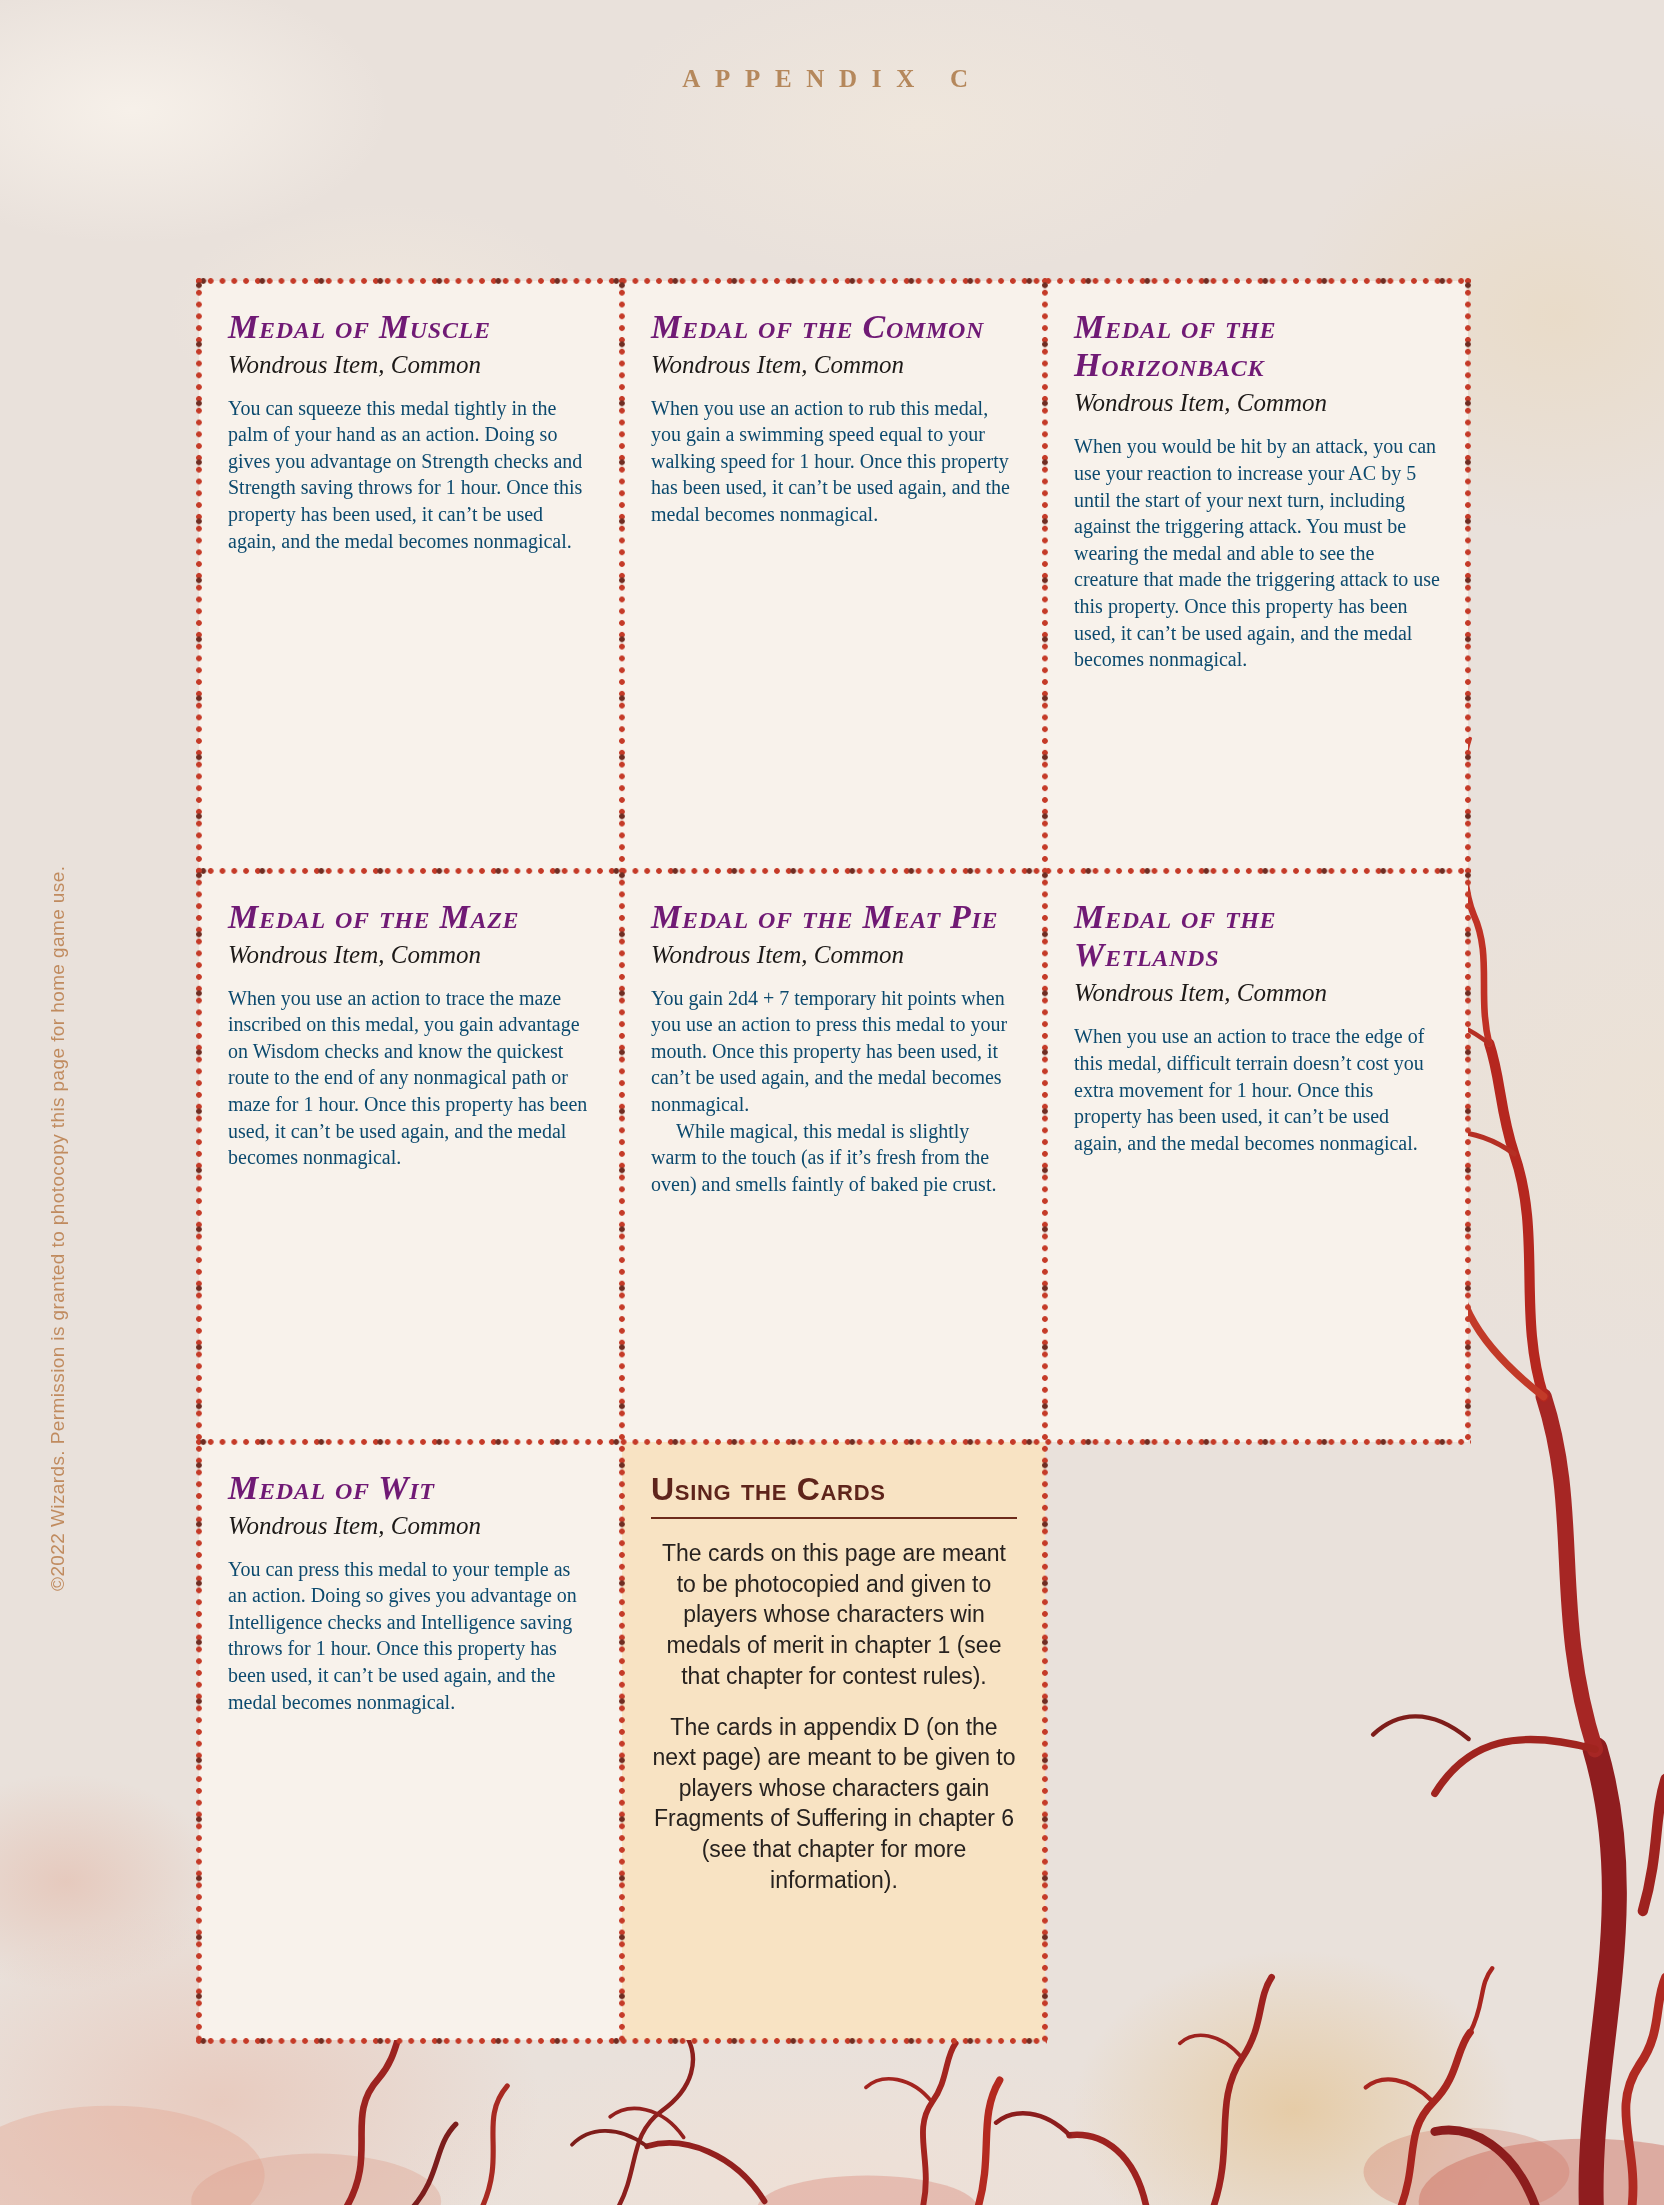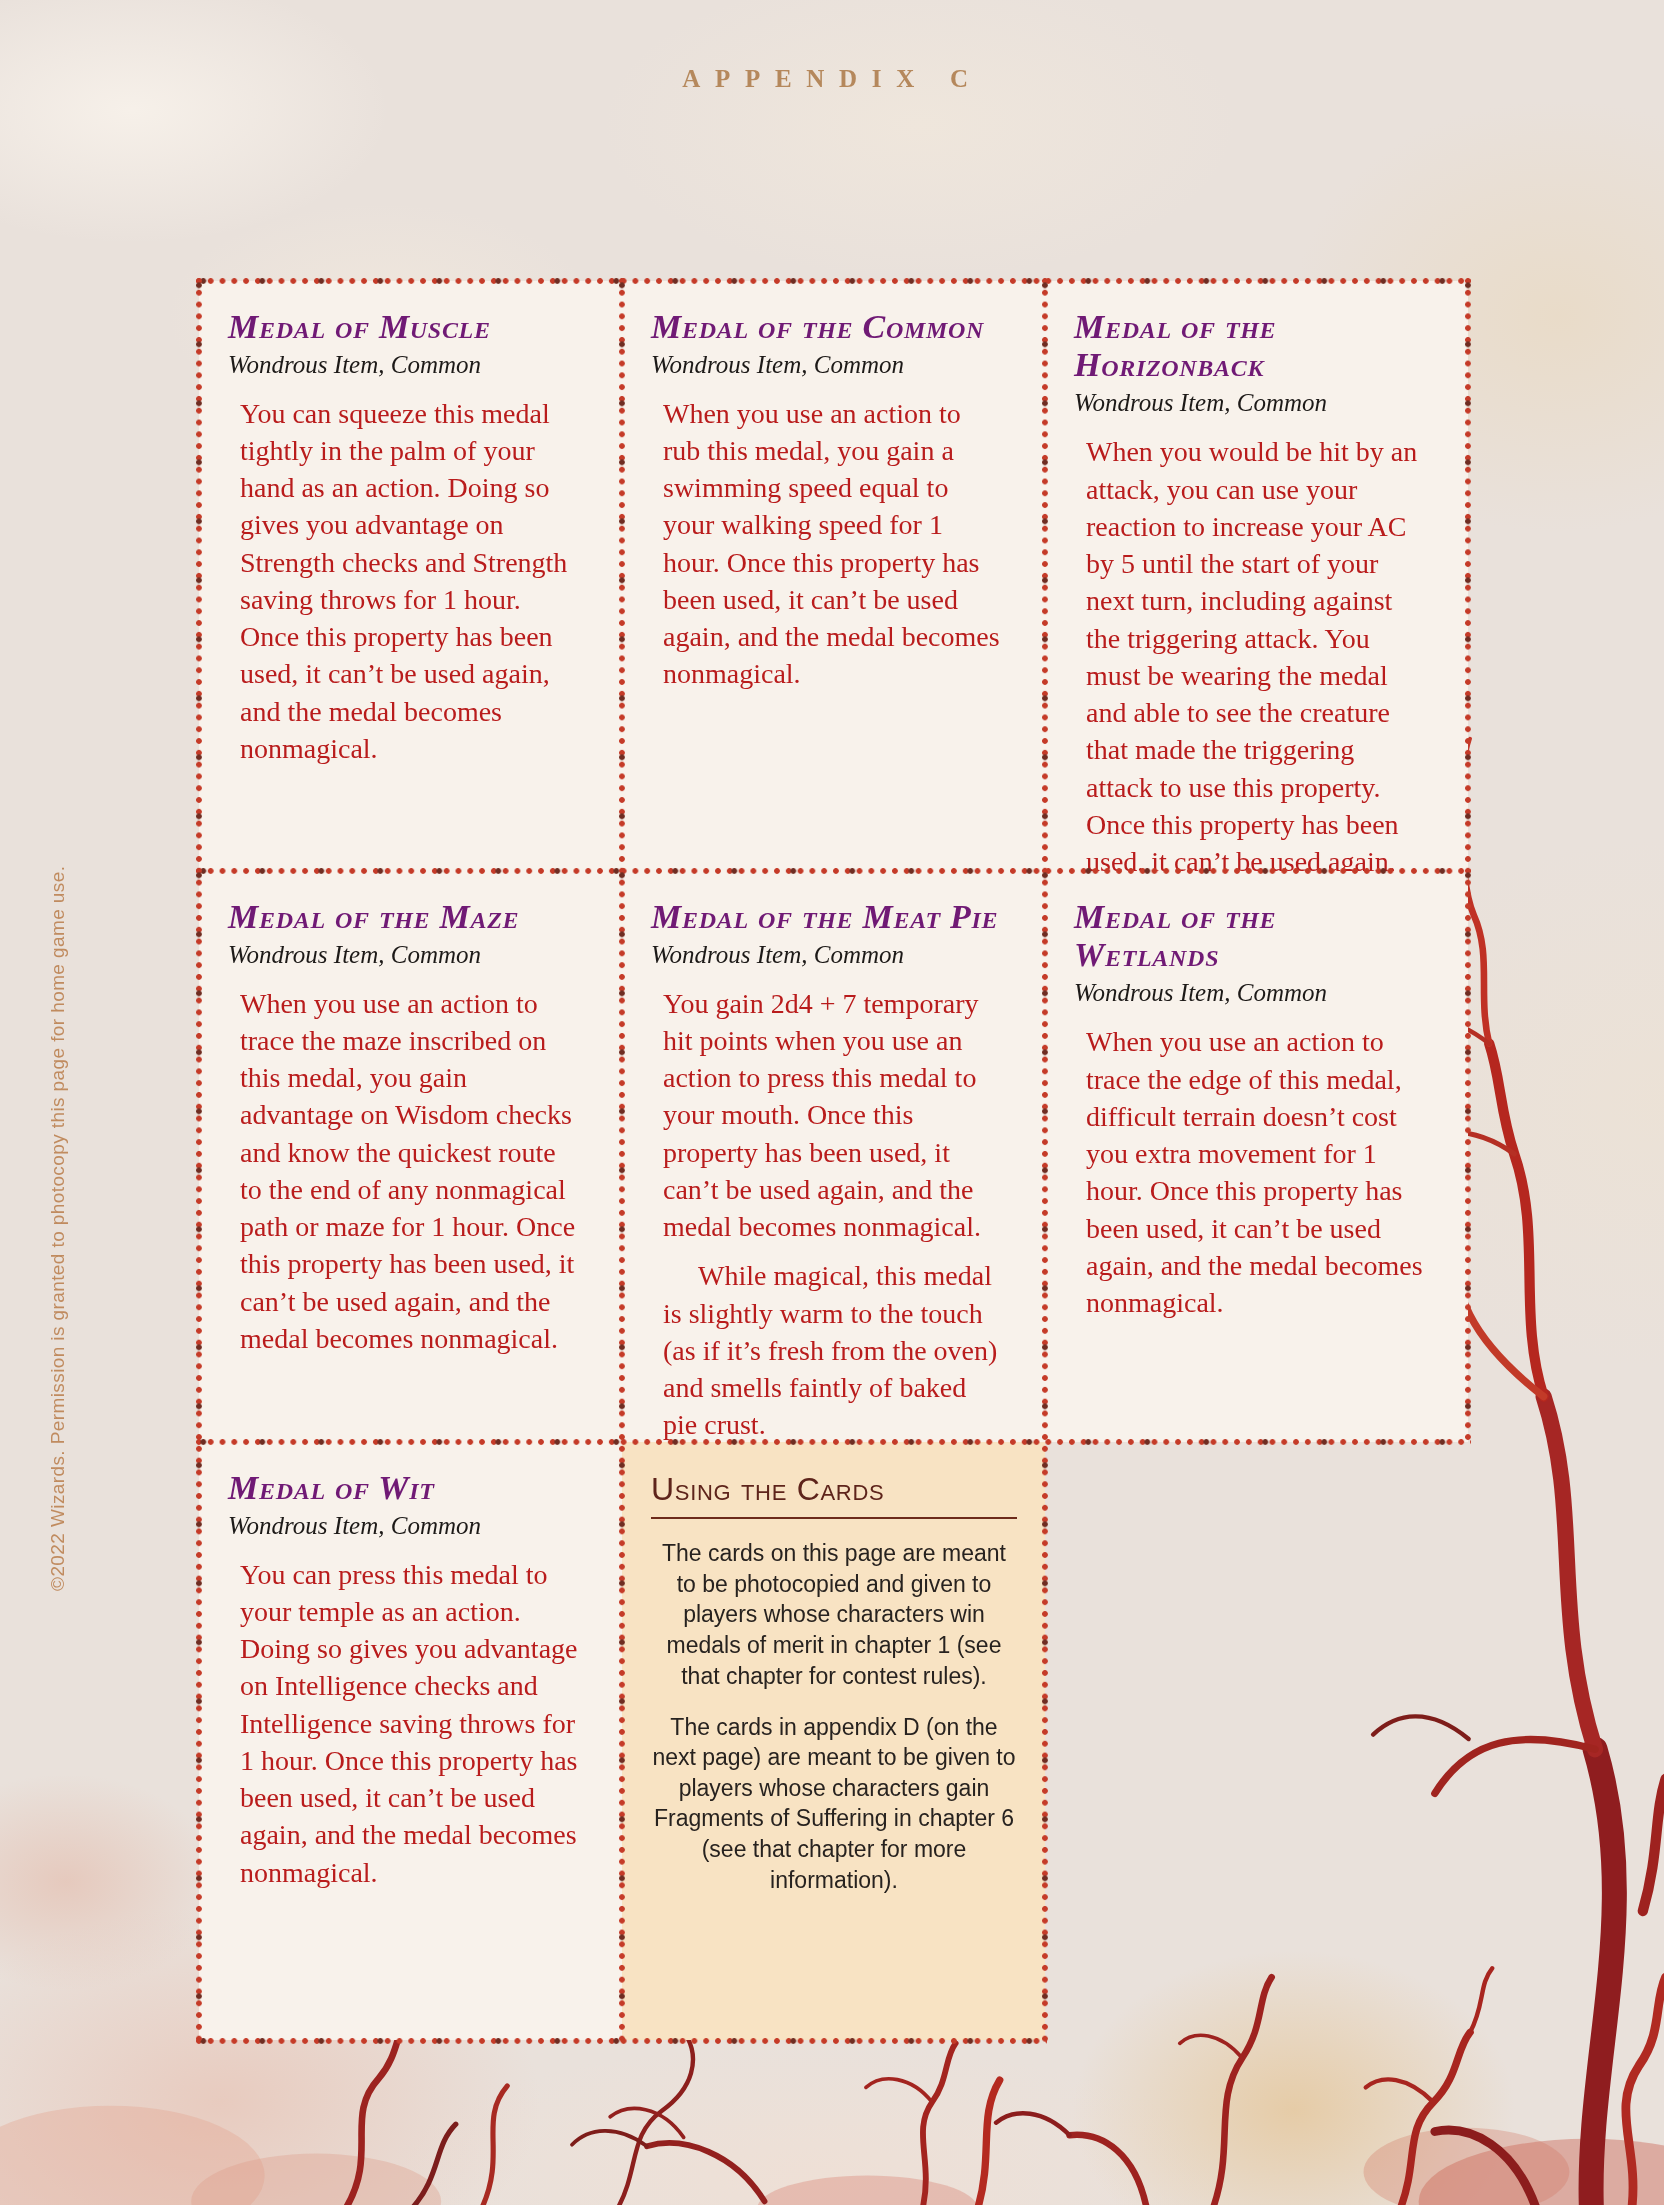--- a/index.html
+++ b/index.html
@@ -80,32 +80,32 @@
     white-space:pre-line;
     font-style:italic;
   }
   .card-subtitle {
     font-style:italic;
     font-size:25px;
     color:#1d1a18;
     margin:0 0 16px 0;
   }
   .card-body p {
-    margin:12px;
-    font-size:28px;
+    margin:0;
+    font-size:20px;
     line-height:1.33;
-    color:#b91c1c;
+    color:#0c4a6e;
   }
   .card-body p + p { text-indent:1.25em; }
 
   .info-heading {
     margin:2.9px 0 19px 0;
     font-family:"Liberation Sans", sans-serif;
     font-variant:small-caps;
-    font-weight:400;
+    font-weight:700;
     font-size:32px;
     letter-spacing:0.7px;
     color:#5e241b;
     border-bottom:2.9px solid #6d2b1b;
     padding-bottom:8.8px;
   }
   .info-body p {
     font-family:"Liberation Sans", sans-serif;
     font-size:23px;
     line-height:1.33;

